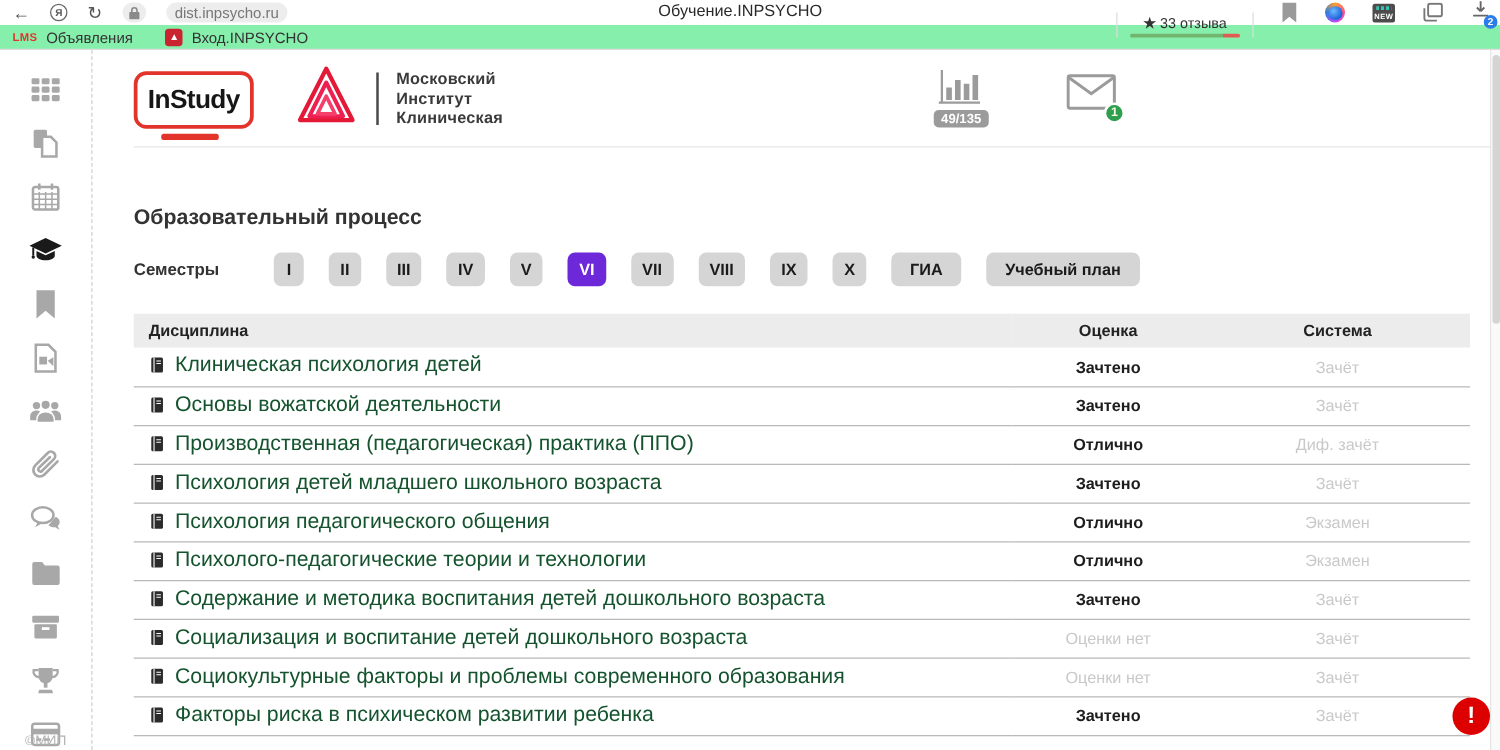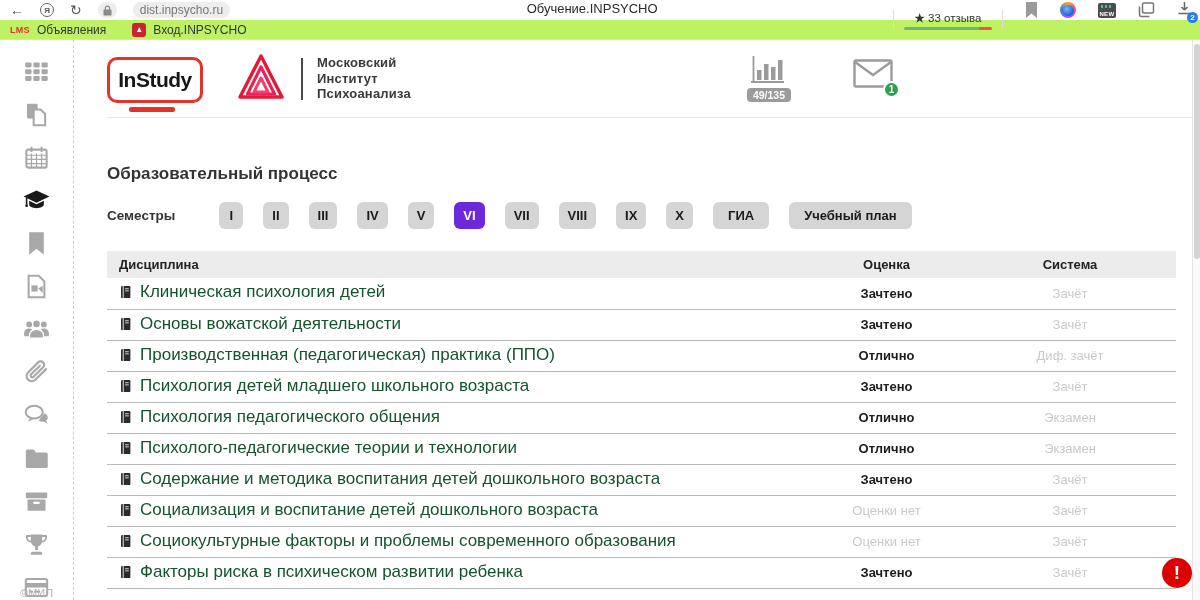--- a/index.html
+++ b/index.html
@@ -34,21 +34,21 @@
   .new-ic { width:18px; height:15px; background:#4c4c4c; border-radius:2px; position:relative;
     display:flex; align-items:flex-end; justify-content:center; }
   .new-ic b { color:#fff; font-size:6px; line-height:8px; letter-spacing:.4px; }
   .new-ic s { position:absolute; top:2px; left:3px; width:12px; height:3px; text-decoration:none;
     background:repeating-linear-gradient(to right,#35c3b5 0 2px, transparent 2px 4px); }
   .dl-wrap { position:relative; }
   .dl-badge { position:absolute; right:-6px; bottom:-3px; width:11px; height:11px; border-radius:50%;
     background:#2b7de9; color:#fff; font-size:8px; font-weight:bold;
     display:flex; align-items:center; justify-content:center; }
 
-  .bookmarks-bar { height:20px; background:#bef264; border-bottom:1px solid #dcdcdc;
+  .bookmarks-bar { height:20px; background:#86efac; border-bottom:1px solid #dcdcdc;
     display:flex; align-items:center; padding:0 10px; gap:26px; }
   .bm-item { display:flex; align-items:center; gap:7px; font-size:12px; color:#333; cursor:default; }
   .lms-logo { color:#e3342b; font-weight:bold; font-size:9px; letter-spacing:.3px; }
   .mip-fav { width:14px; height:14px; border-radius:3px; background:#c9242f; color:#fff;
     display:flex; align-items:center; justify-content:center; font-size:8px; }
 
   
   .app { display:flex; height:560px; position:relative; }
   .sidebar { width:74px; border-right:1px dashed #cfcfcf; display:flex; flex-direction:column;
     align-items:center; padding-top:18px; gap:16px; position:relative; }
@@ -280,21 +280,21 @@
         <svg width="48" height="48" viewBox="0 0 48 48" fill="none" stroke-linejoin="round">
           <path d="M24 3 45 44H3z" stroke="#e31937" stroke-width="3.4"></path>
           <path d="M24 14 37.5 41H10.5z" stroke="#ee2052" stroke-width="3.2"></path>
           <path d="M24 25 31 39H17z" stroke="#f43f6b" stroke-width="3"></path>
         </svg>
       </span>
       <span class="brand-divider"></span>
       <div class="institute">
         <div>Московский</div>
         <div>Институт</div>
-        <div>Психоанализа</div>
+        <div>Клиническая</div>
       </div>
       <div class="header-icons">
         <div class="stat-ic">
           <svg width="38" height="32" viewBox="0 0 38 32" fill="none" stroke="#9b9b9b">
             <path d="M3.5 1v26M1 27h33" stroke-width="1.8"></path>
             <rect x="7" y="15" width="4.5" height="10" fill="#9b9b9b" stroke="none"></rect>
             <rect x="14" y="9" width="4.5" height="16" fill="#9b9b9b" stroke="none"></rect>
             <rect x="21" y="12" width="4.5" height="13" fill="#9b9b9b" stroke="none"></rect>
             <rect x="28" y="5" width="4.5" height="20" fill="#9b9b9b" stroke="none"></rect>
           </svg>

